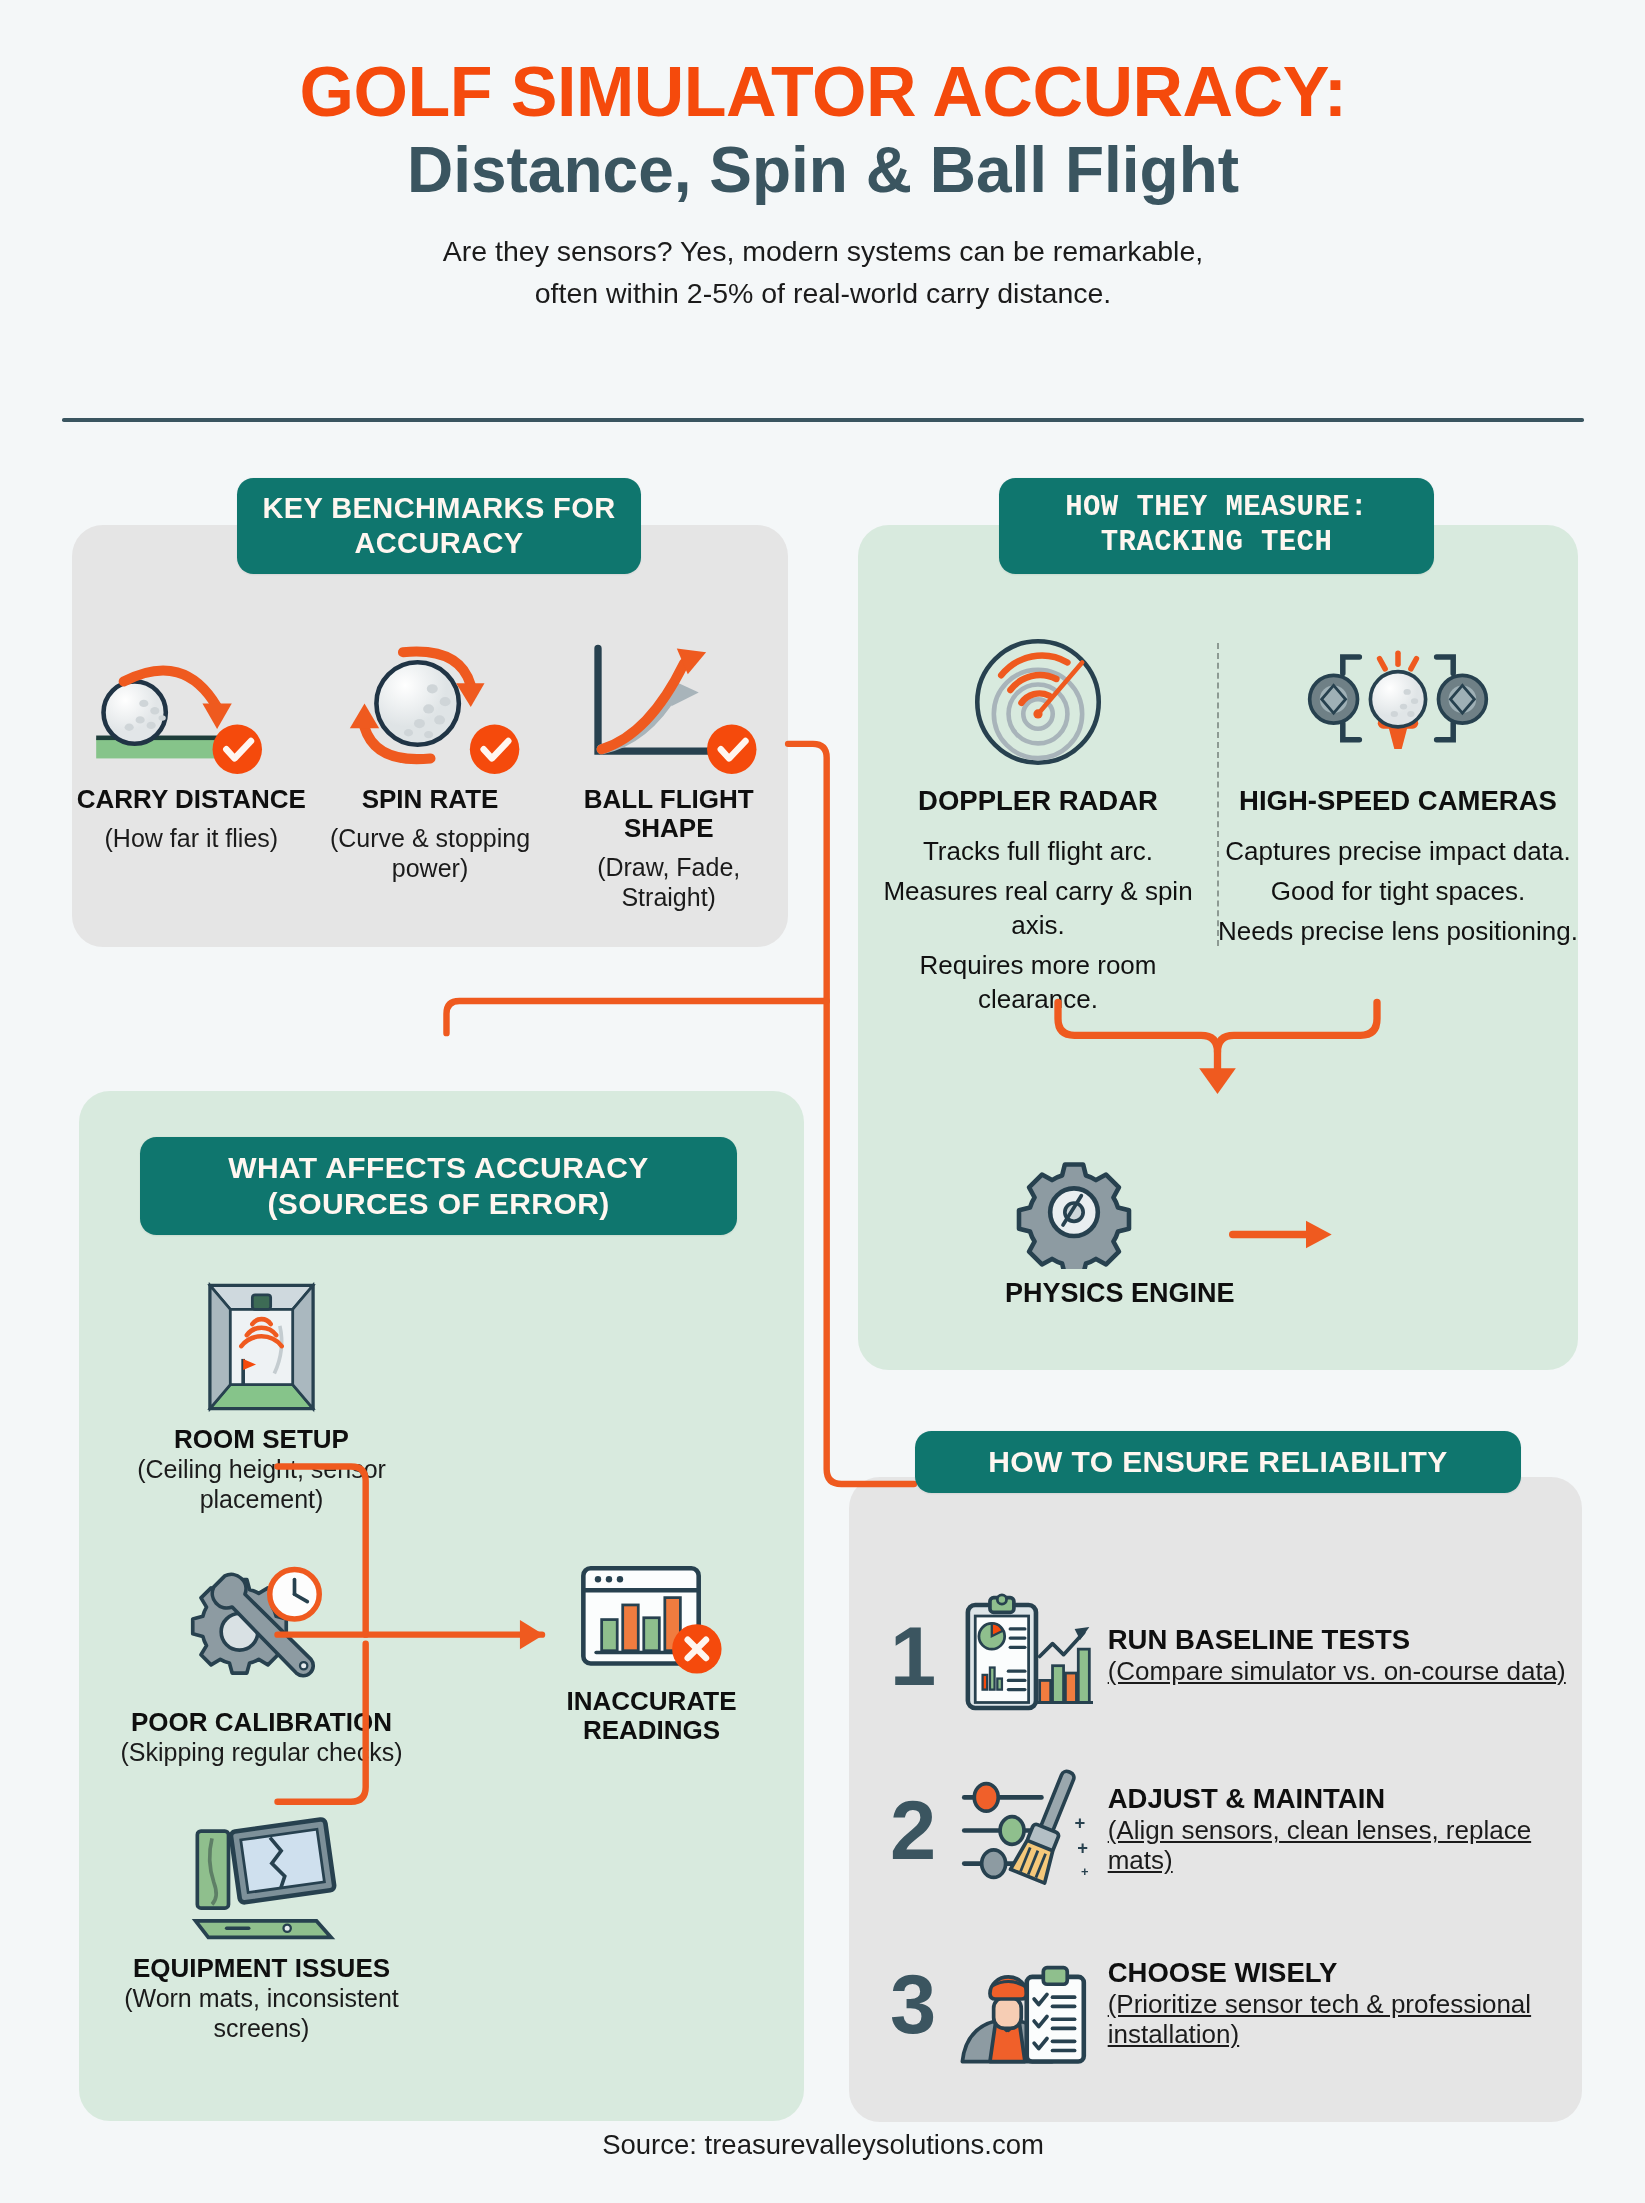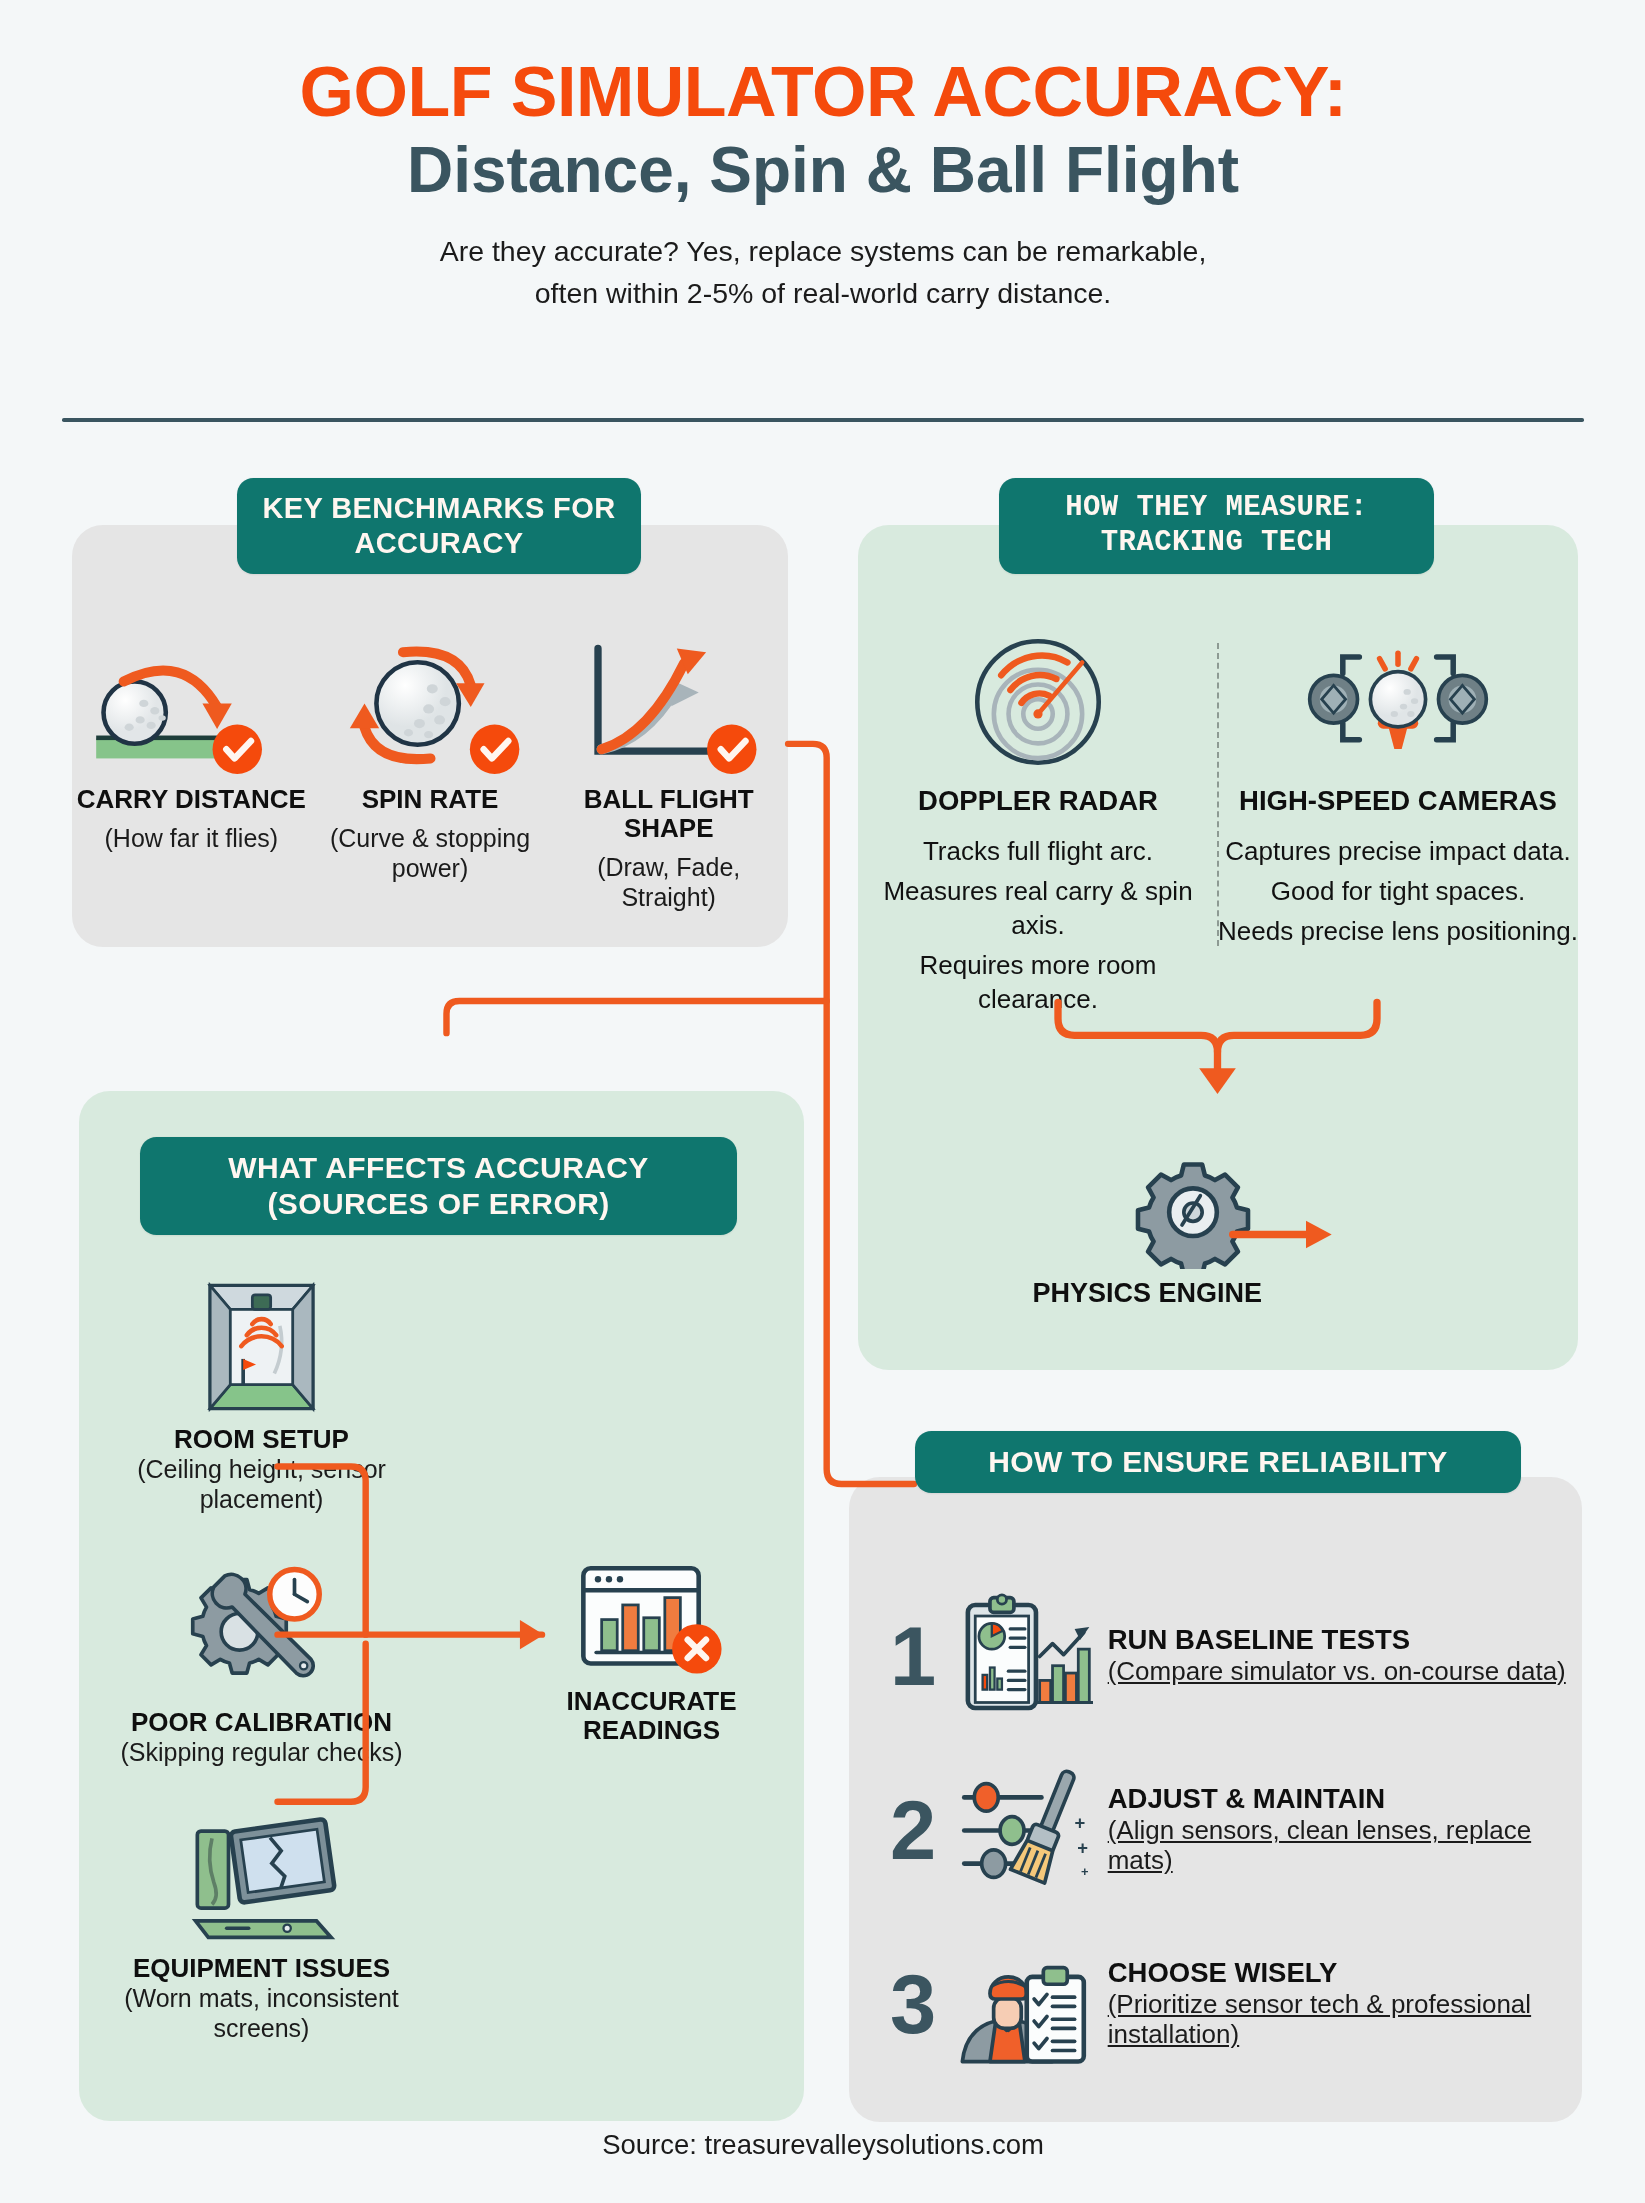--- a/index.html
+++ b/index.html
@@ -88,21 +88,21 @@
     line-height: 1.12; margin-top: 14.7px; color: #0f0f0f;
   }
   .tt-lines { margin-top: 18.4px; text-align: center; font-size: 26px; line-height: 1.3; }
   .tt-lines div { margin-bottom: 6.4px; }
   .tt-divider {
     position: absolute; left: 359px; top: 118px;
     width: 0; height: 303px;
     border-left: 2.8px dashed #8d9a93;
   }
   .pe-row { position: absolute; left: 147px; top: 634px; width: 514px; display: flex; }
-  .pe-col { width: 257px; display: flex; flex-direction: column; align-items: flex-end; }
+  .pe-col { width: 257px; display: flex; flex-direction: column; align-items: flex-start; }
   .pe-art { height: 110px; width: 138px; position: relative; }
   .pe-title {
     font-size: 27px; font-weight: 700; text-align: center;
     line-height: 1.12; margin-top: 9.2px; color: #0f0f0f;
   }
 
   
   #panel-error { left: 79px; top: 1091px; width: 725px; height: 1030px; }
   #badge-error { left: 140px; top: 1137px; width: 597px; font-size: 30px; }
   .err-item { position: absolute; width: 303px; text-align: center; }
@@ -136,21 +136,21 @@
 </style>
 </head>
 <body>
 
 <div class="page">
 
   <div class="header">
     <div class="title-main">GOLF SIMULATOR ACCURACY:</div>
     <div class="title-sub">Distance, Spin &amp; Ball Flight</div>
     <div class="deck">
-      <div>Are they accurate? Yes, replace systems can be remarkable,</div>
+      <div>Are they sensors? Yes, modern systems can be remarkable,</div>
       <div>often within 2-5% of real-world carry distance.</div>
     </div>
   </div>
   <div class="divider"></div>
 
   <svg id="connectors" viewBox="0 0 1792 2400">
     <g fill="none" stroke="#ef5a1f" stroke-width="7" stroke-linecap="round" stroke-linejoin="round">
 
       <path d="M 858 810 H 885 Q 900 810 900 825 V 1600 Q 900 1616 916 1616 H 995"></path>
 

